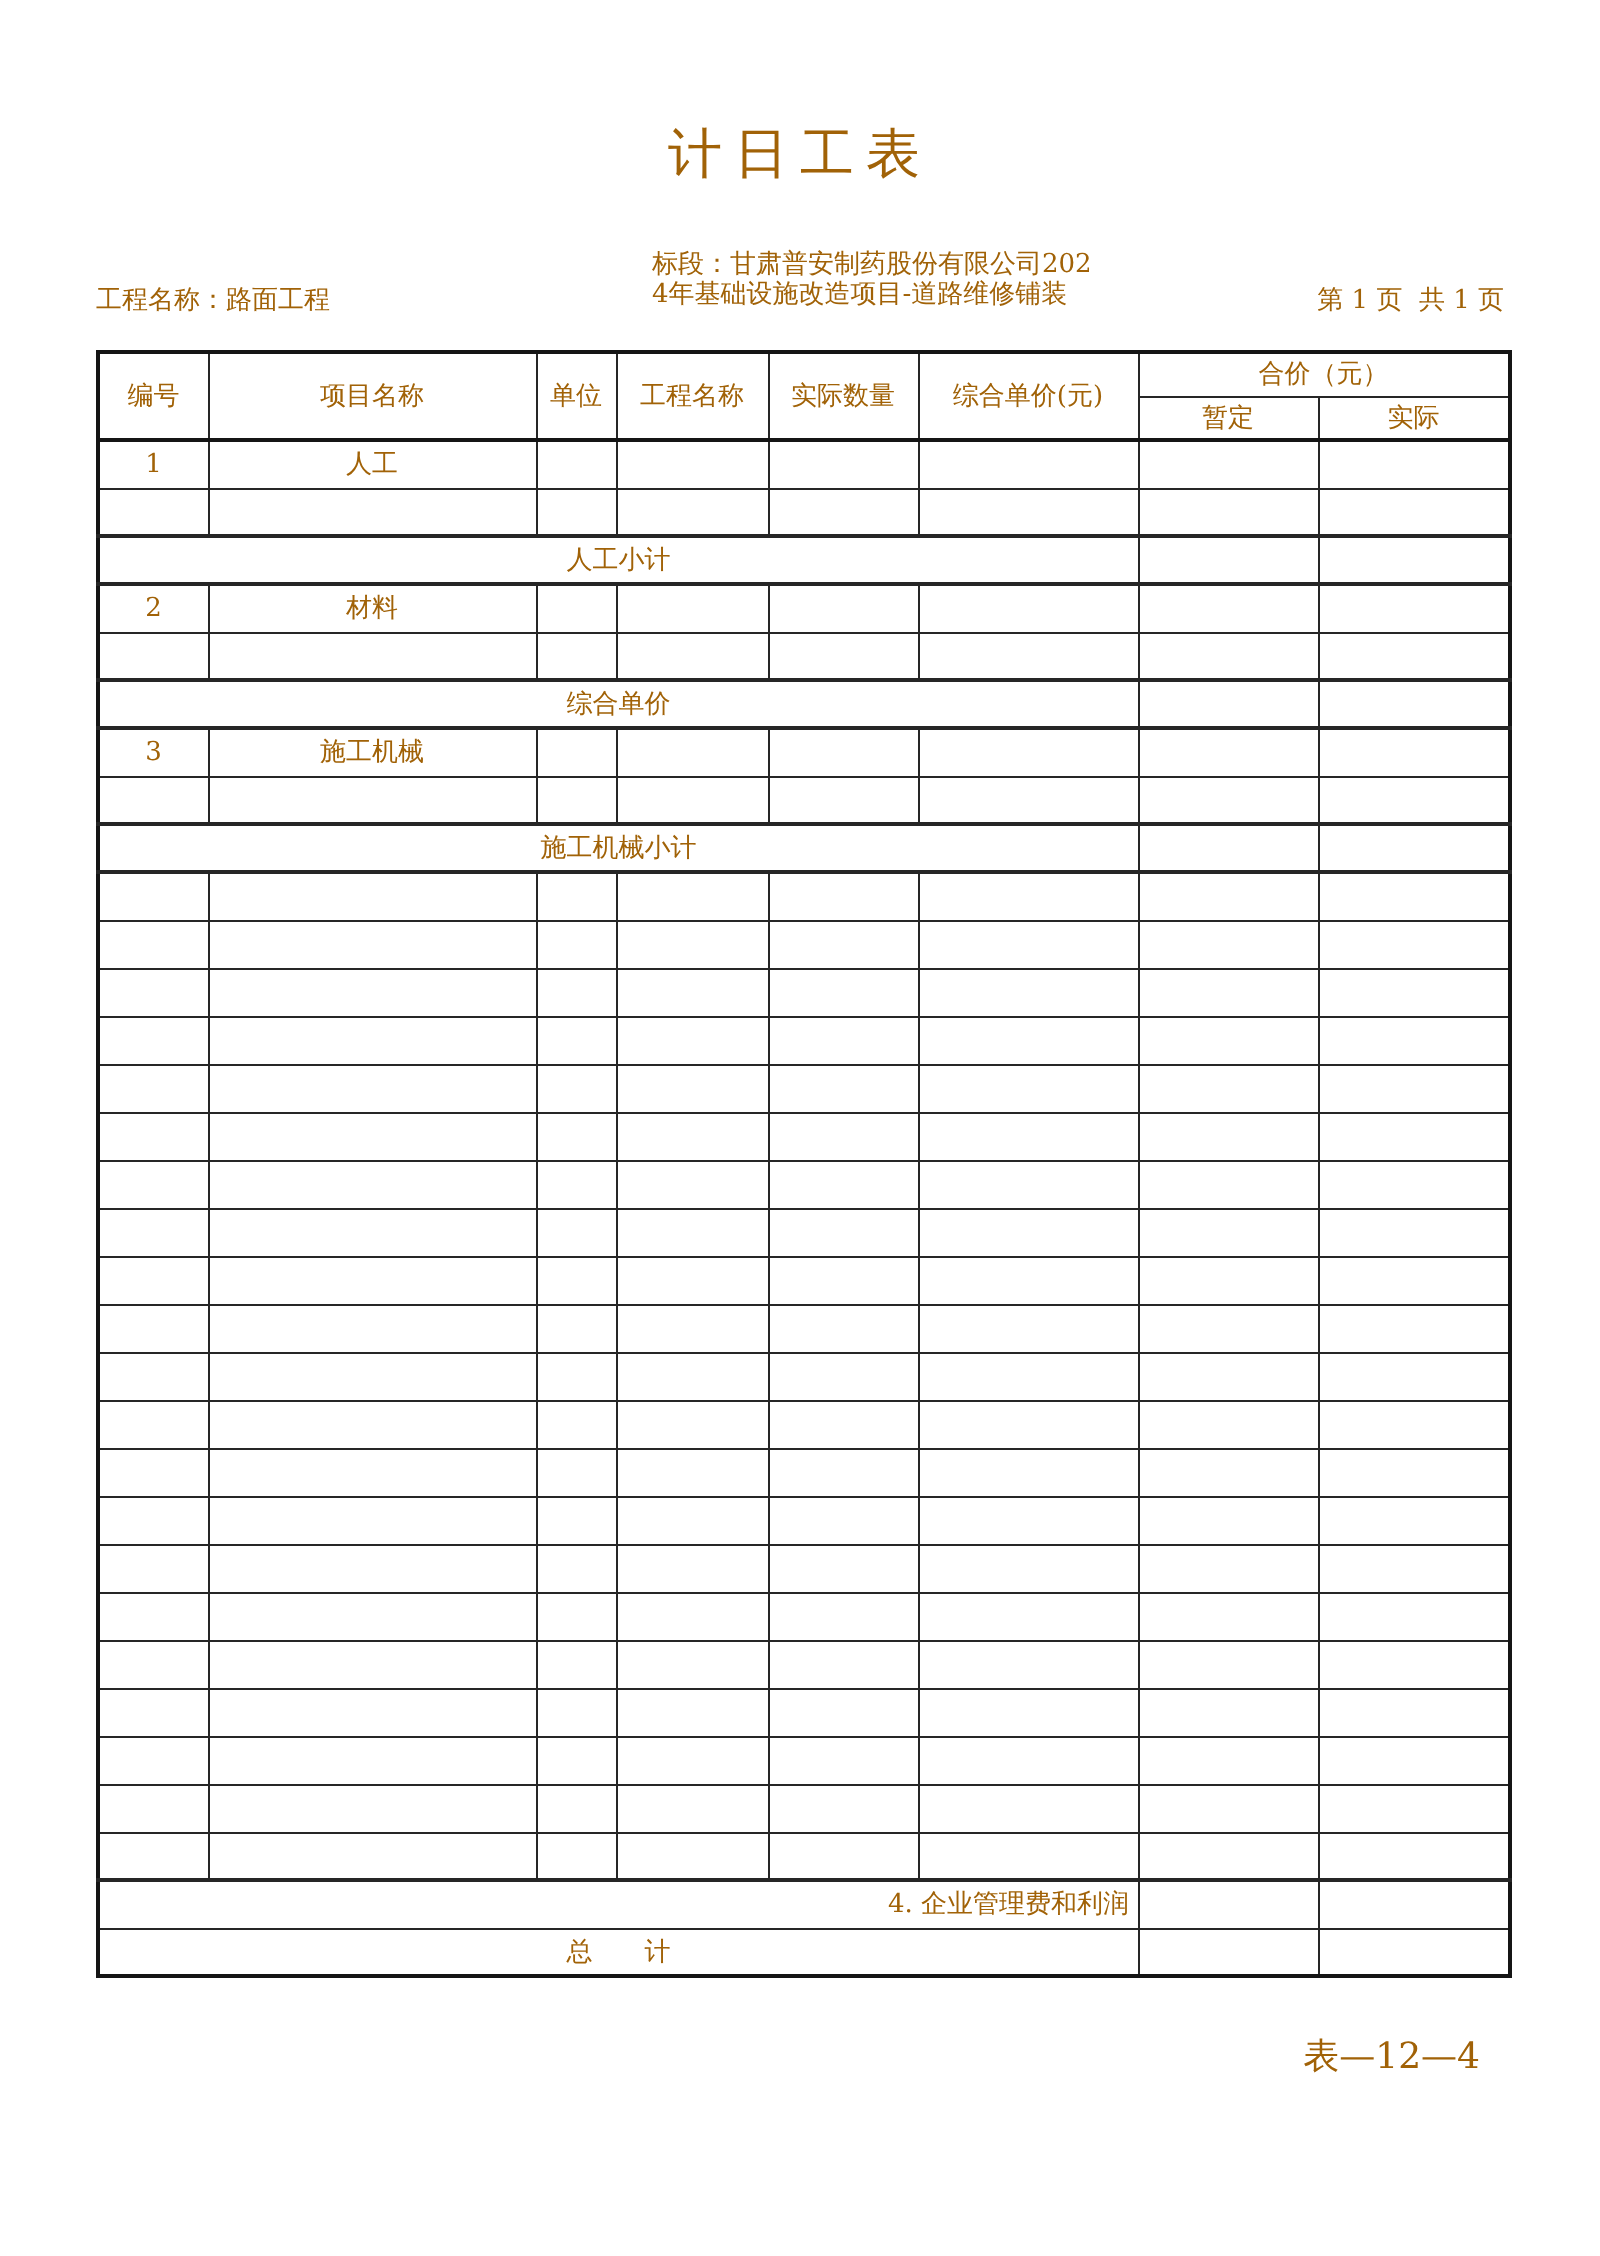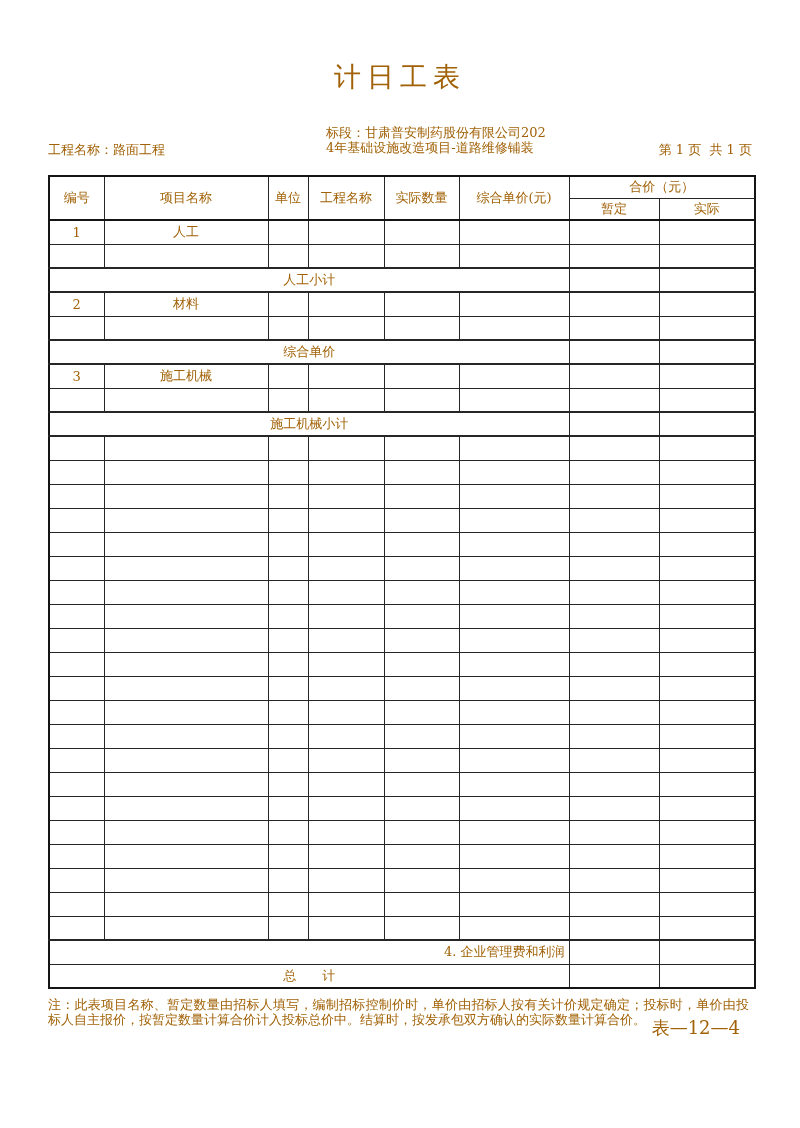--- a/index.html
+++ b/index.html
@@ -385,17 +385,16 @@
           <td></td>
         </tr>
       <tr class="total-row">
           <td colspan="6">总　　计</td>
           <td></td>
           <td></td>
         </tr>
     </tbody>
   </table>
 
-  <p class="note">注：此表项目名称、暂定数量由招标人填写，编制招标控制价时，单价由招标人按有关计价规定确定；投标时，单价由投标人自主报价，按暂定数量计算合价计入投标总价中。结算时，按发承包双方确认的实际数量计算合价。</p>
 
   <div class="form-code">表—12—4</div>
 
 </div>
 
 </body></html>

